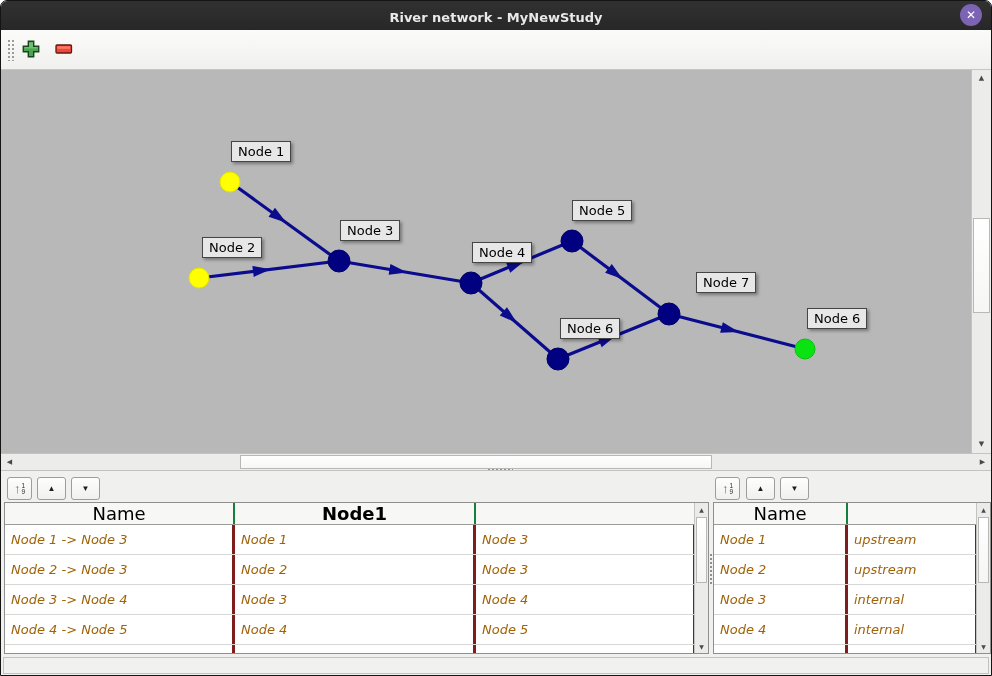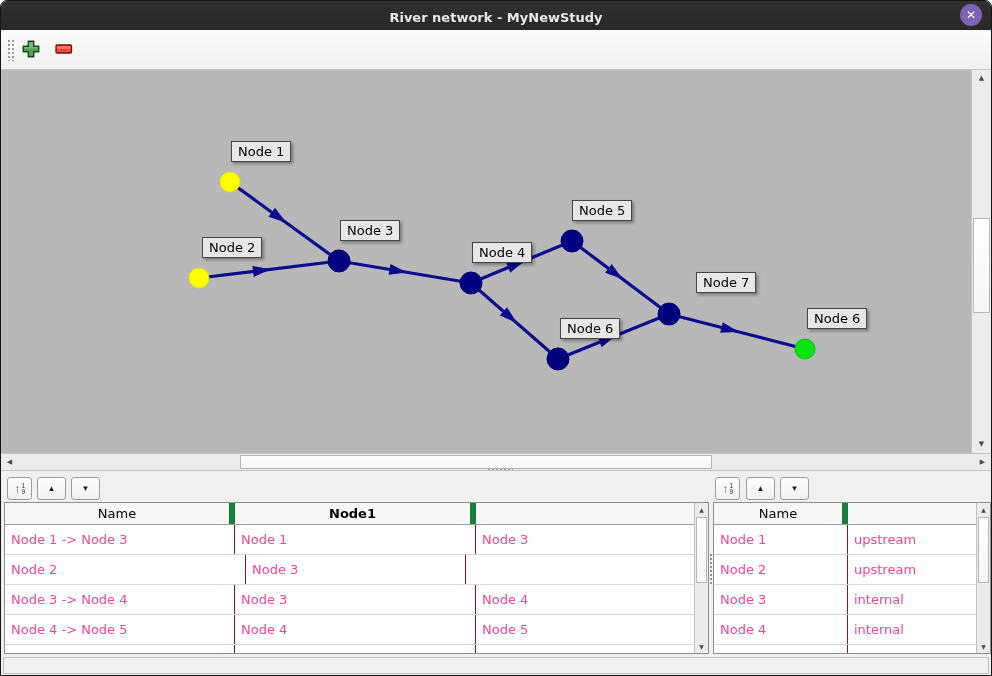--- a/index.html
+++ b/index.html
@@ -63,26 +63,26 @@
   .sort-icon { display:flex; align-items:center; }
   .sort-arrow { color:#5566bb; font-size:13px; font-weight:bold; line-height:13px; }
   .sort-digits { display:flex; flex-direction:column; margin-left:1px; }
   .sort-digits span { font-size:6.5px; line-height:6px; color:#2a2a2a; }
 
   .tbl { position:absolute; top:31px; height:152px; background:#fff;
          border:1px solid #8f8f8c; overflow:hidden; }
   .tbl-left  { left:3px; width:705px; }
   .tbl-right { left:712px; width:278px; }
   .tbl-header { display:flex; height:22px; background:#f7f7f5; border-bottom:1px solid #9c9c99; }
-  .tbl-hcell { font-size:13px; line-height:21px; text-align:center; color:#000;
-               border-right:6px solid #15803d; cursor:pointer; }
+  .tbl-hcell { font-size:18px; line-height:21px; text-align:center; color:#000;
+               border-right:2px solid #15803d; cursor:pointer; }
   .tbl-row { display:flex; height:30px; border-bottom:1px solid #d8d8d6; background:#fff; cursor:pointer; }
   .tbl-row.partial { height:10px; border-bottom:none; }
-  .tbl-cell { font-size:13px; line-height:29px; padding-left:6px; color:#ec4899;
-              border-right:1px solid #7f1d1d; overflow:hidden; white-space:nowrap; }
+  .tbl-cell { font-size:13px; line-height:29px; padding-left:6px; color:#a16207;
+              border-right:3px solid #7f1d1d; overflow:hidden; white-space:nowrap;font-style:italic; }
   .tbl-scroll { position:absolute; top:0; right:0; bottom:0; width:14px;
                 background:#ebebea; border-left:1px solid #c3c3c1; }
   .tbl-scroll .t-up, .tbl-scroll .t-down { position:absolute; left:0; right:0; height:13px;
                 color:#4a4a4a; font-size:6px; line-height:13px; text-align:center; cursor:pointer; }
   .tbl-scroll .t-up { top:0; } .tbl-scroll .t-down { bottom:0; }
   .tbl-scroll .t-thumb { position:absolute; left:1px; right:1px; top:14px; height:66px;
                 background:linear-gradient(#ffffff,#f5f5f4); border:1px solid #b8b8b6; cursor:pointer; }
 
   .panel-splitter { position:absolute; left:708px; top:82px; width:4px; height:32px;
                     background-image:radial-gradient(#8f8f8f 0.8px, transparent 1.1px);
@@ -212,20 +212,21 @@
         <div class="tbl-header">
           <div class="tbl-hcell" style="width: 230px;">Name</div>
           <div class="tbl-hcell" style="width: 241px; font-weight: bold;">Node1</div>
         </div>
         <div class="tbl-row">
           <div class="tbl-cell" style="width: 230px;">Node 1 -&gt; Node 3</div>
           <div class="tbl-cell" style="width: 241px;">Node 1</div>
           <div class="tbl-cell" style="width: 220px;">Node 3</div>
         </div>
         <div class="tbl-row">
+          <div class="tbl-cell" style="width: 230px;">Node 2 -&gt; Node 3</div>
           <div class="tbl-cell" style="width: 241px;">Node 2</div>
           <div class="tbl-cell" style="width: 220px;">Node 3</div>
         </div>
         <div class="tbl-row">
           <div class="tbl-cell" style="width: 230px;">Node 3 -&gt; Node 4</div>
           <div class="tbl-cell" style="width: 241px;">Node 3</div>
           <div class="tbl-cell" style="width: 220px;">Node 4</div>
         </div>
         <div class="tbl-row">
           <div class="tbl-cell" style="width: 230px;">Node 4 -&gt; Node 5</div>

